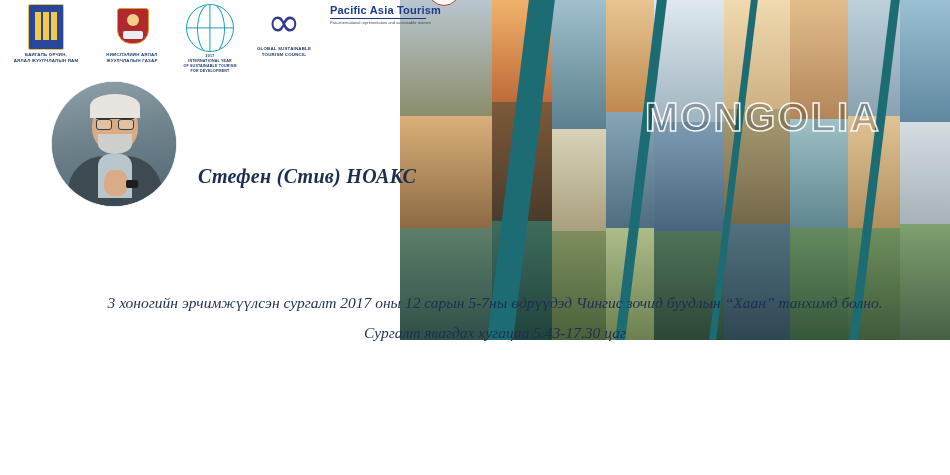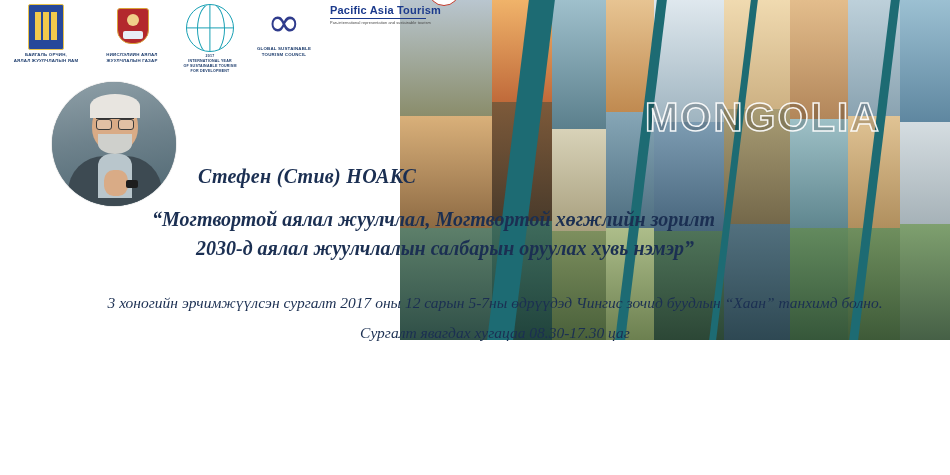--- a/index.html
+++ b/index.html
@@ -506,23 +506,19 @@
     <div class="head"></div>
     <div class="hair"></div>
     <div class="glasses"></div>
     <div class="beard"></div>
     <div class="hand"></div>
     <div class="watch"></div>
   </div>
 
   <div class="speaker-name">Стефен (Стив) НОАКС</div>
 
-  <div class="quote">
-    <span>“Могтвортой аялал жуулчлал, Могтвортой хөгжлийн зорилт</span>
-    <span class="l2">2030-д аялал жуулчлалын салбарын оруулах хувь нэмэр”</span>
-  </div>
 
   <div class="details">
     <div>3 хоногийн эрчимжүүлсэн сургалт  2017 оны 12 сарын 5-7ны өдрүүдэд Чингис зочид буудлын “Хаан” танхимд болно.</div>
-    <div>Сургалт явагдах хугацаа 08.30-17.30 цаг</div>
+    <div>Сургалт явагдах хугацаа 5.43-17.30 цаг</div>
   </div>
 
 </div>
 
 </body></html>

